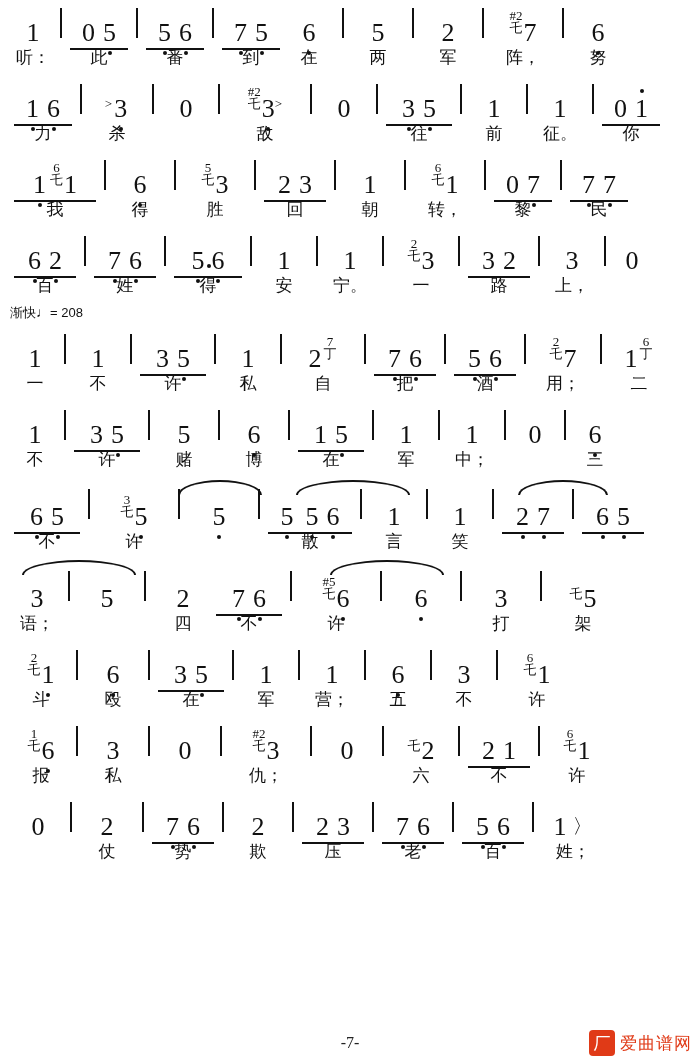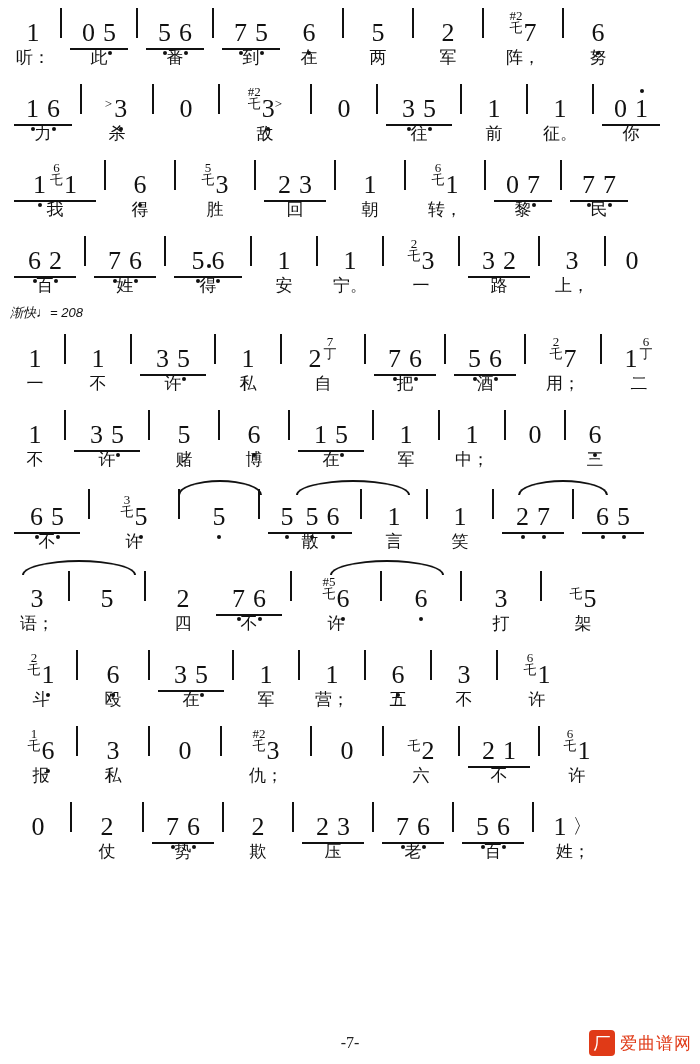--- a/index.html
+++ b/index.html
@@ -396,21 +396,21 @@
       <div style="width:14px"></div>
       <div class="lcell" style="width:62px">一</div>
       <div style="width:14px"></div>
       <div class="lcell" style="width:66px">路</div>
       <div style="width:14px"></div>
       <div class="lcell" style="width:52px">上，</div>
     </div>
   </div>
 
   <div style="position:relative;height:22px;">
-    <div class="tempo" style="left:10px;top:0;font-style:italic;">
+    <div class="tempo" style="left:10px;top:0;">
       <span>渐快</span><span class="mm">♩</span><span>= 208</span>
     </div>
   </div>
 
   <div class="system">
     <div class="row">
       <div class="cell" style="width:46px">
           <span class="num">1</span>
         </div>
       <div class="bar"></div>

